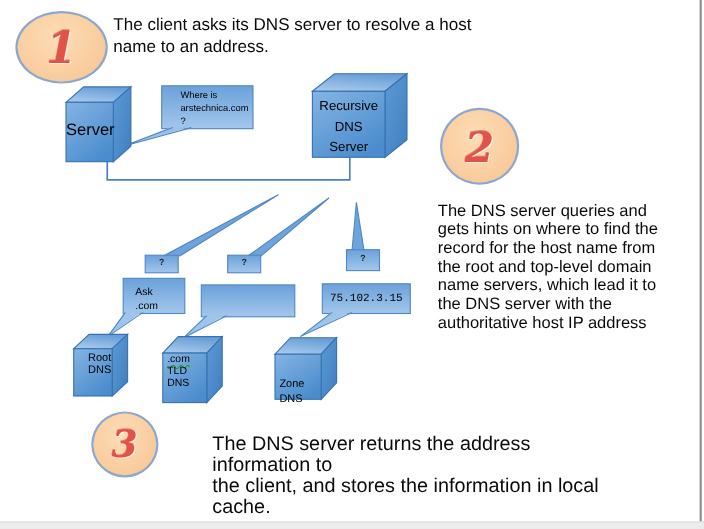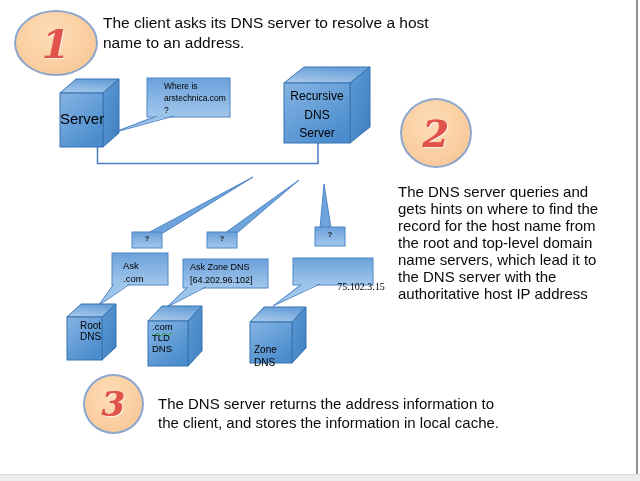--- a/index.html
+++ b/index.html
@@ -22,41 +22,41 @@
   }
   .step-num{
     font-family:"DejaVu Serif",serif;font-style:italic;font-weight:bold;
     color:#e0524a;text-shadow:1px 1px 0 rgba(255,255,255,0.65), -0.5px -0.5px 0 rgba(200,40,30,0.5);
   }
 
   
   .step-text{color:#0a0a0a;letter-spacing:0;}
   #step1-text{left:103px;top:13px;width:420px;font-size:15.5px;line-height:19.5px;}
   #step2-text{left:398px;top:183px;width:245px;font-size:15px;line-height:17px;}
-  #step3-text{left:158px;top:394px;width:360px;font-size:15px;line-height:19px;}
+  #step3-text{left:193px;top:394px;width:360px;font-size:18px;line-height:19px;}
 
   
   .cube-label{color:#000;text-align:center;}
   #client-label{left:60px;top:110px;width:43px;font-size:15px;}
   #recursive-label{left:284px;top:87px;width:66px;font-size:12px;line-height:18.5px;}
   #root-label{left:80px;top:320px;font-size:10px;line-height:11px;text-align:left;}
   #tld-label{left:152px;top:321px;font-size:9.5px;line-height:11px;text-align:left;}
   #zone-label{left:254px;top:344px;font-size:10px;line-height:12.5px;text-align:left;}
   .squiggle{
     text-decoration:underline;text-decoration-style:wavy;
     text-decoration-color:#1fa11f;text-decoration-thickness:1px;text-underline-offset:2px;
   }
 
   
   .callout-text{color:#000;}
   #whereis-text{left:164px;top:80px;width:76px;font-size:8.5px;line-height:12px;}
   #askcom-text{left:123px;top:259px;font-size:9.5px;line-height:13px;}
   #askzone-text{left:190px;top:261px;font-size:9px;line-height:13px;}
-  #ip-text{left:293px;top:281px;width:80px;text-align:center;
-           font-family:Liberation Serif, serif;font-size:10px;padding-left:28px;}
+  #ip-text{left:293px;top:267px;width:80px;text-align:center;
+           font-family:Liberation Mono, monospace;font-size:10px;}
   .qmark{width:30px;text-align:center;font-size:8px;font-weight:bold;color:#1c1c1c;}
   #q1{left:132px;top:234px;}
   #q2{left:207px;top:234px;}
   #q3{left:315px;top:230px;}
 
   
   #right-edge{left:636px;top:0;width:2px;height:481px;background:#8f8f8f;z-index:3;}
   #bottom-bar{left:0;top:474px;width:640px;height:7px;background:#ececec;border-top:1px solid #dcdcdc;box-sizing:border-box;z-index:3;}
 </style>
 </head>
@@ -188,22 +188,20 @@
 DNS</div>
   </div>
   <div id="zone-label" class="abs cube-label pre">Zone
 DNS</div>
 
   <div id="whereis-text" class="abs callout-text pre">Where is
 arstechnica.com
 ?</div>
   <div id="askcom-text" class="abs callout-text pre">Ask
 .com</div>
-  <div id="askzone-text" class="abs callout-text pre">Ask Zone DNS
-[64.202.96.102]</div>
   <div id="ip-text" class="abs callout-text">75.102.3.15</div>
 
   <div id="q1" class="abs qmark">?</div>
   <div id="q2" class="abs qmark">?</div>
   <div id="q3" class="abs qmark">?</div>
 </div>
 
 <div id="right-edge" class="abs"></div>
 <div id="bottom-bar" class="abs"></div>
 

